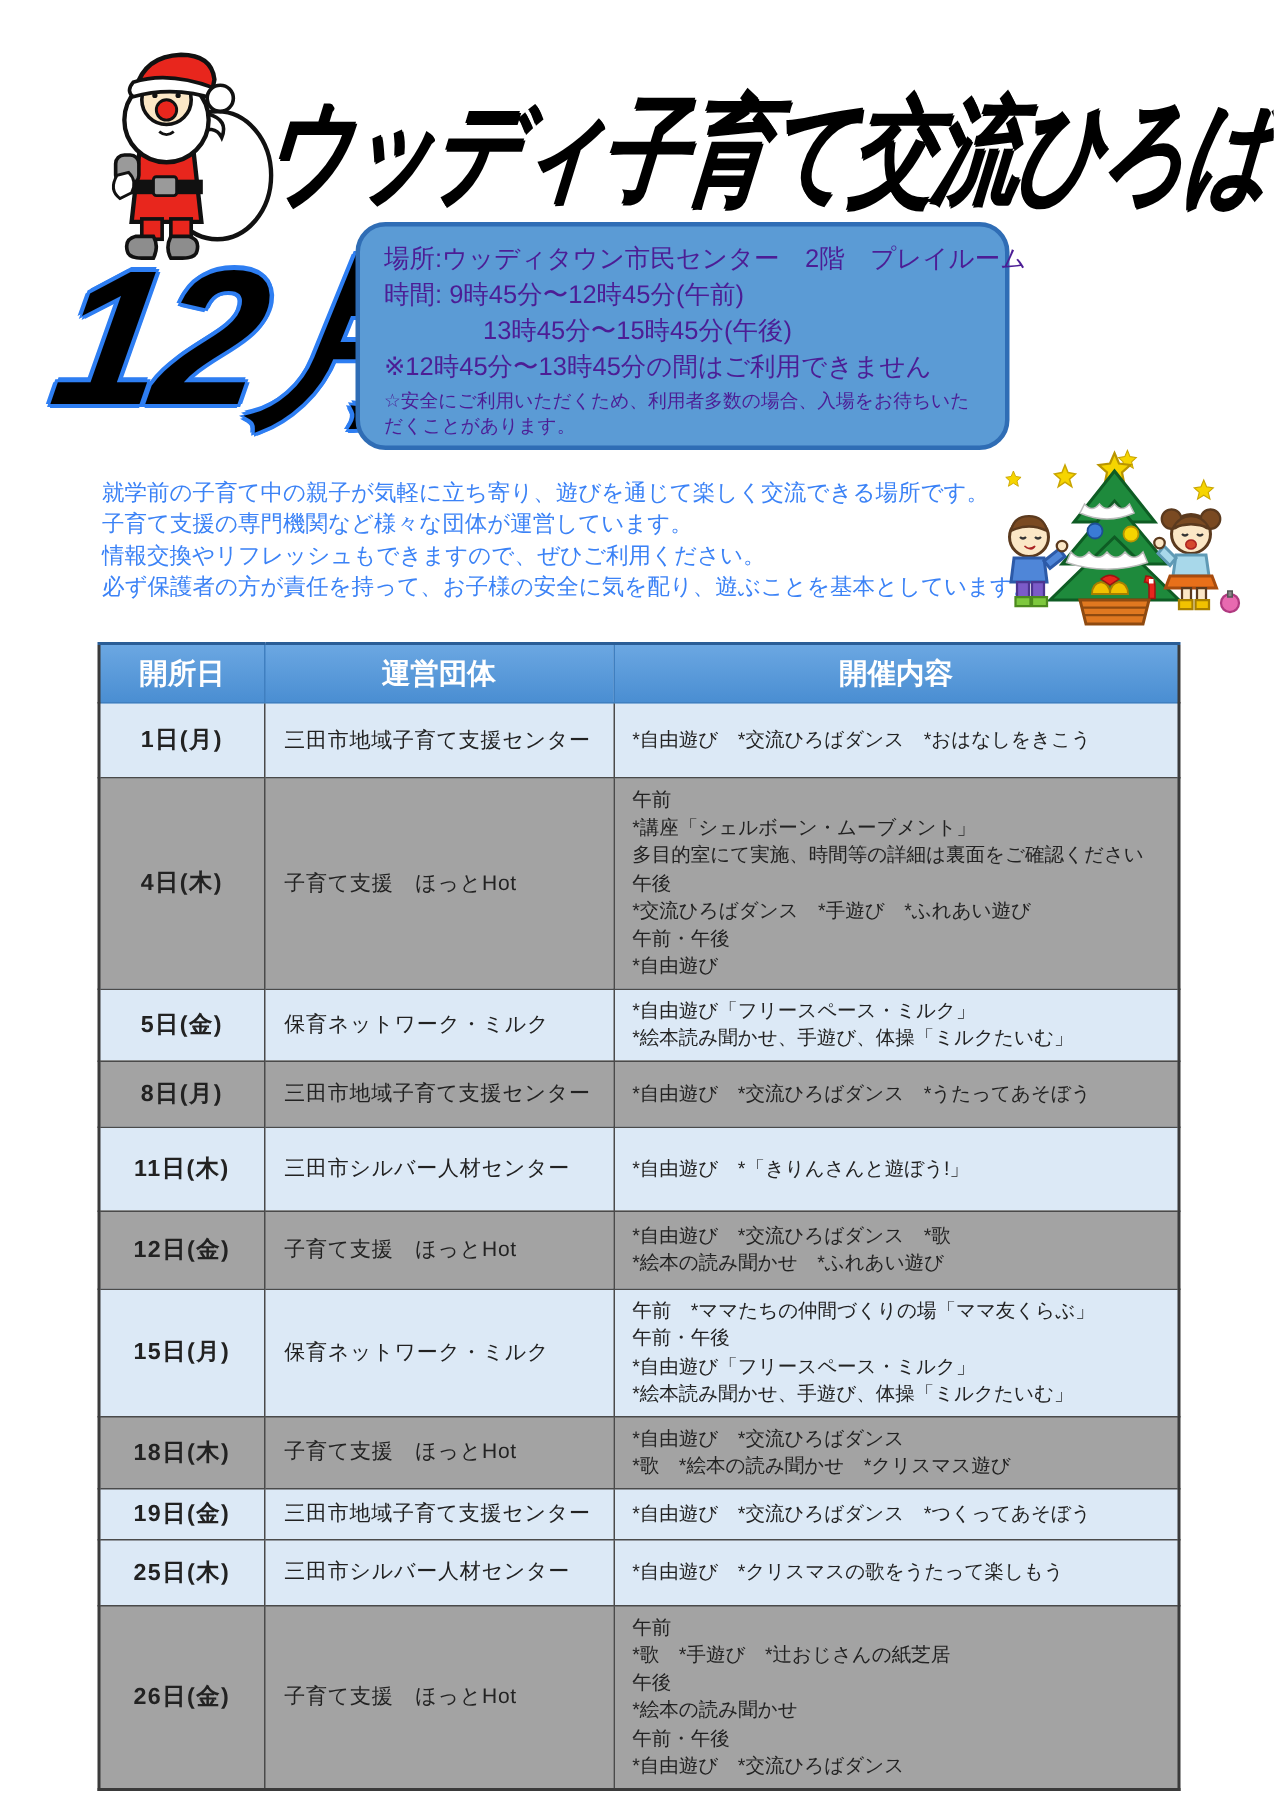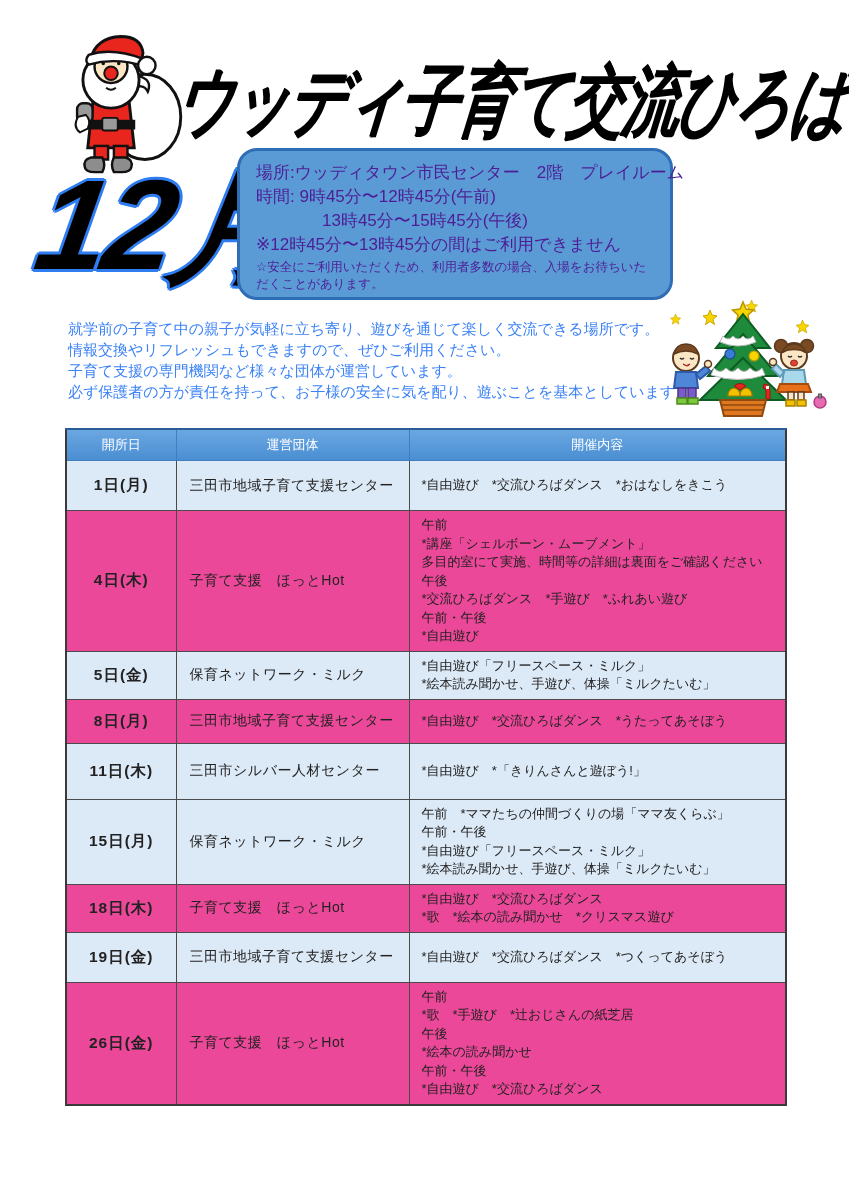--- a/index.html
+++ b/index.html
@@ -50,35 +50,35 @@
   table.schedule {
     position:absolute; left:65px; top:428px; width:720px;
     border-collapse:collapse; table-layout:fixed;
     border:2px solid #3a3a3a;
   }
   .schedule col.c-date { width:110px; }
   .schedule col.c-org  { width:233px; }
   .schedule col.c-desc { width:377px; }
   .schedule th {
     background:linear-gradient(#6ba7e2,#4a8ed2);
-    color:#fff; font-size:13px; font-weight:normal;
+    color:#fff; font-size:19px; font-weight:bold;
     padding:6px 4px; border:1px solid #3f7fc0; border-top:2px solid #2a5d96;
     height:30px;
   }
   .schedule td {
     border:1px solid #4a4a4a; vertical-align:middle;
-    padding:6px 8px; background:#ec4899;
+    padding:6px 8px; background:#a3a3a3;
   }
   .schedule tr.alt td { background:#dce9f6; }
   td.date-cell { text-align:center; font-size:15.5px; font-weight:bold; letter-spacing:1px; padding:6px 2px; }
   td.org-cell  { font-size:14px; padding-left:13px; letter-spacing:0.5px; }
   td.desc-cell { font-size:13px; line-height:18.5px; white-space:pre-line; padding:5px 8px 5px 12px; }
   tr.h50  { height:50px;margin-left:32px; }  tr.h120 { height:120px; } tr.h48 { height:48px; }
   tr.h44  { height:44px; }  tr.h56  { height:56px;padding-left:48px; }  tr.h52 { height:52px; }
-  tr.h72  { height:72px; }  tr.h46  { height:46px; }  tr.h34 { height:50px; }
+  tr.h72  { height:72px; }  tr.h46  { height:46px; }  tr.h34 { height:34px; }
   tr.h100 { height:100px; }
 </style>
 </head>
 <body>
 
 <div class="page">
 
   <svg class="santa" viewBox="0 0 150 160">
     <ellipse cx="110" cy="100" rx="37" ry="44" fill="#ffffff" stroke="#111" stroke-width="3"></ellipse>
     <path d="M95 72 Q108 64 113 74 Q118 62 104 58 Z" fill="#fff" stroke="#111" stroke-width="2.5"></path>
@@ -109,22 +109,22 @@
   <div class="info-box">
     <div class="info-line">場所:ウッディタウン市民センター　2階　プレイルーム</div>
     <div class="info-line">時間: 9時45分〜12時45分(午前)</div>
     <div class="info-line indent">13時45分〜15時45分(午後)</div>
     <div class="info-line">※12時45分〜13時45分の間はご利用できません</div>
     <div class="info-note">☆安全にご利用いただくため、利用者多数の場合、入場をお待ちいただくことがあります。</div>
   </div>
 
   <div class="intro">
     <div>就学前の子育て中の親子が気軽に立ち寄り、遊びを通じて楽しく交流できる場所です。</div>
+    <div>子育て支援の専門機関など様々な団体が運営しています。</div>
     <div>情報交換やリフレッシュもできますので、ぜひご利用ください。</div>
-    <div>子育て支援の専門機関など様々な団体が運営しています。</div>
     <div>必ず保護者の方が責任を持って、お子様の安全に気を配り、遊ぶことを基本としています。</div>
   </div>
 
   <svg class="tree" viewBox="0 0 190 122">
     <g fill="#f6d500" stroke="#c9a500" stroke-width="1">
       <path d="M38 22 l2.5 6 6 1 -4.5 4 1.5 6 -5.5-3.5 -5.5 3.5 1.5-6 -4.5-4 6-1 Z" transform="scale(0.6) translate(8,8)"></path>
       <path d="M118 8 l2.5 6 6 1 -4.5 4 1.5 6 -5.5-3.5 -5.5 3.5 1.5-6 -4.5-4 6-1 Z" transform="scale(0.7) translate(30,-2)"></path>
       <path d="M156 28 l2.5 6 6 1 -4.5 4 1.5 6 -5.5-3.5 -5.5 3.5 1.5-6 -4.5-4 6-1 Z" transform="scale(0.75) translate(50,4)"></path>
       <path d="M62 14 l2 5 5 1 -4 3.5 1.5 5 -4.5-3 -4.5 3 1.5-5 -4-3.5 5-1 Z"></path>
       <path d="M150 52 l2 5 5 1 -4 3.5 1.5 5 -4.5-3 -4.5 3 1.5-5 -4-3.5 5-1 Z"></path>
@@ -210,39 +210,50 @@
       <tr class="h44">
         <td class="date-cell">8日(月)</td>
         <td class="org-cell">三田市地域子育て支援センター</td>
         <td class="desc-cell">*自由遊び　*交流ひろばダンス　*うたってあそぼう</td>
       </tr>
       <tr class="h56 alt">
         <td class="date-cell">11日(木)</td>
         <td class="org-cell">三田市シルバー人材センター</td>
         <td class="desc-cell">*自由遊び　*「きりんさんと遊ぼう!」</td>
       </tr>
+      <tr class="h52">
+        <td class="date-cell">12日(金)</td>
+        <td class="org-cell">子育て支援　ほっとHot</td>
+        <td class="desc-cell">*自由遊び　*交流ひろばダンス　*歌
+*絵本の読み聞かせ　*ふれあい遊び</td>
+      </tr>
       <tr class="h72 alt">
         <td class="date-cell">15日(月)</td>
         <td class="org-cell">保育ネットワーク・ミルク</td>
         <td class="desc-cell">午前　*ママたちの仲間づくりの場「ママ友くらぶ」
 午前・午後
 *自由遊び「フリースペース・ミルク」
 *絵本読み聞かせ、手遊び、体操「ミルクたいむ」</td>
       </tr>
       <tr class="h46">
         <td class="date-cell">18日(木)</td>
         <td class="org-cell">子育て支援　ほっとHot</td>
         <td class="desc-cell">*自由遊び　*交流ひろばダンス
 *歌　*絵本の読み聞かせ　*クリスマス遊び</td>
       </tr>
       <tr class="h34 alt">
         <td class="date-cell">19日(金)</td>
         <td class="org-cell">三田市地域子育て支援センター</td>
         <td class="desc-cell">*自由遊び　*交流ひろばダンス　*つくってあそぼう</td>
       </tr>
+      <tr class="h44 alt">
+        <td class="date-cell">25日(木)</td>
+        <td class="org-cell">三田市シルバー人材センター</td>
+        <td class="desc-cell">*自由遊び　*クリスマスの歌をうたって楽しもう</td>
+      </tr>
       <tr class="h100">
         <td class="date-cell">26日(金)</td>
         <td class="org-cell">子育て支援　ほっとHot</td>
         <td class="desc-cell">午前
 *歌　*手遊び　*辻おじさんの紙芝居
 午後
 *絵本の読み聞かせ
 午前・午後
 *自由遊び　*交流ひろばダンス</td>
       </tr>

